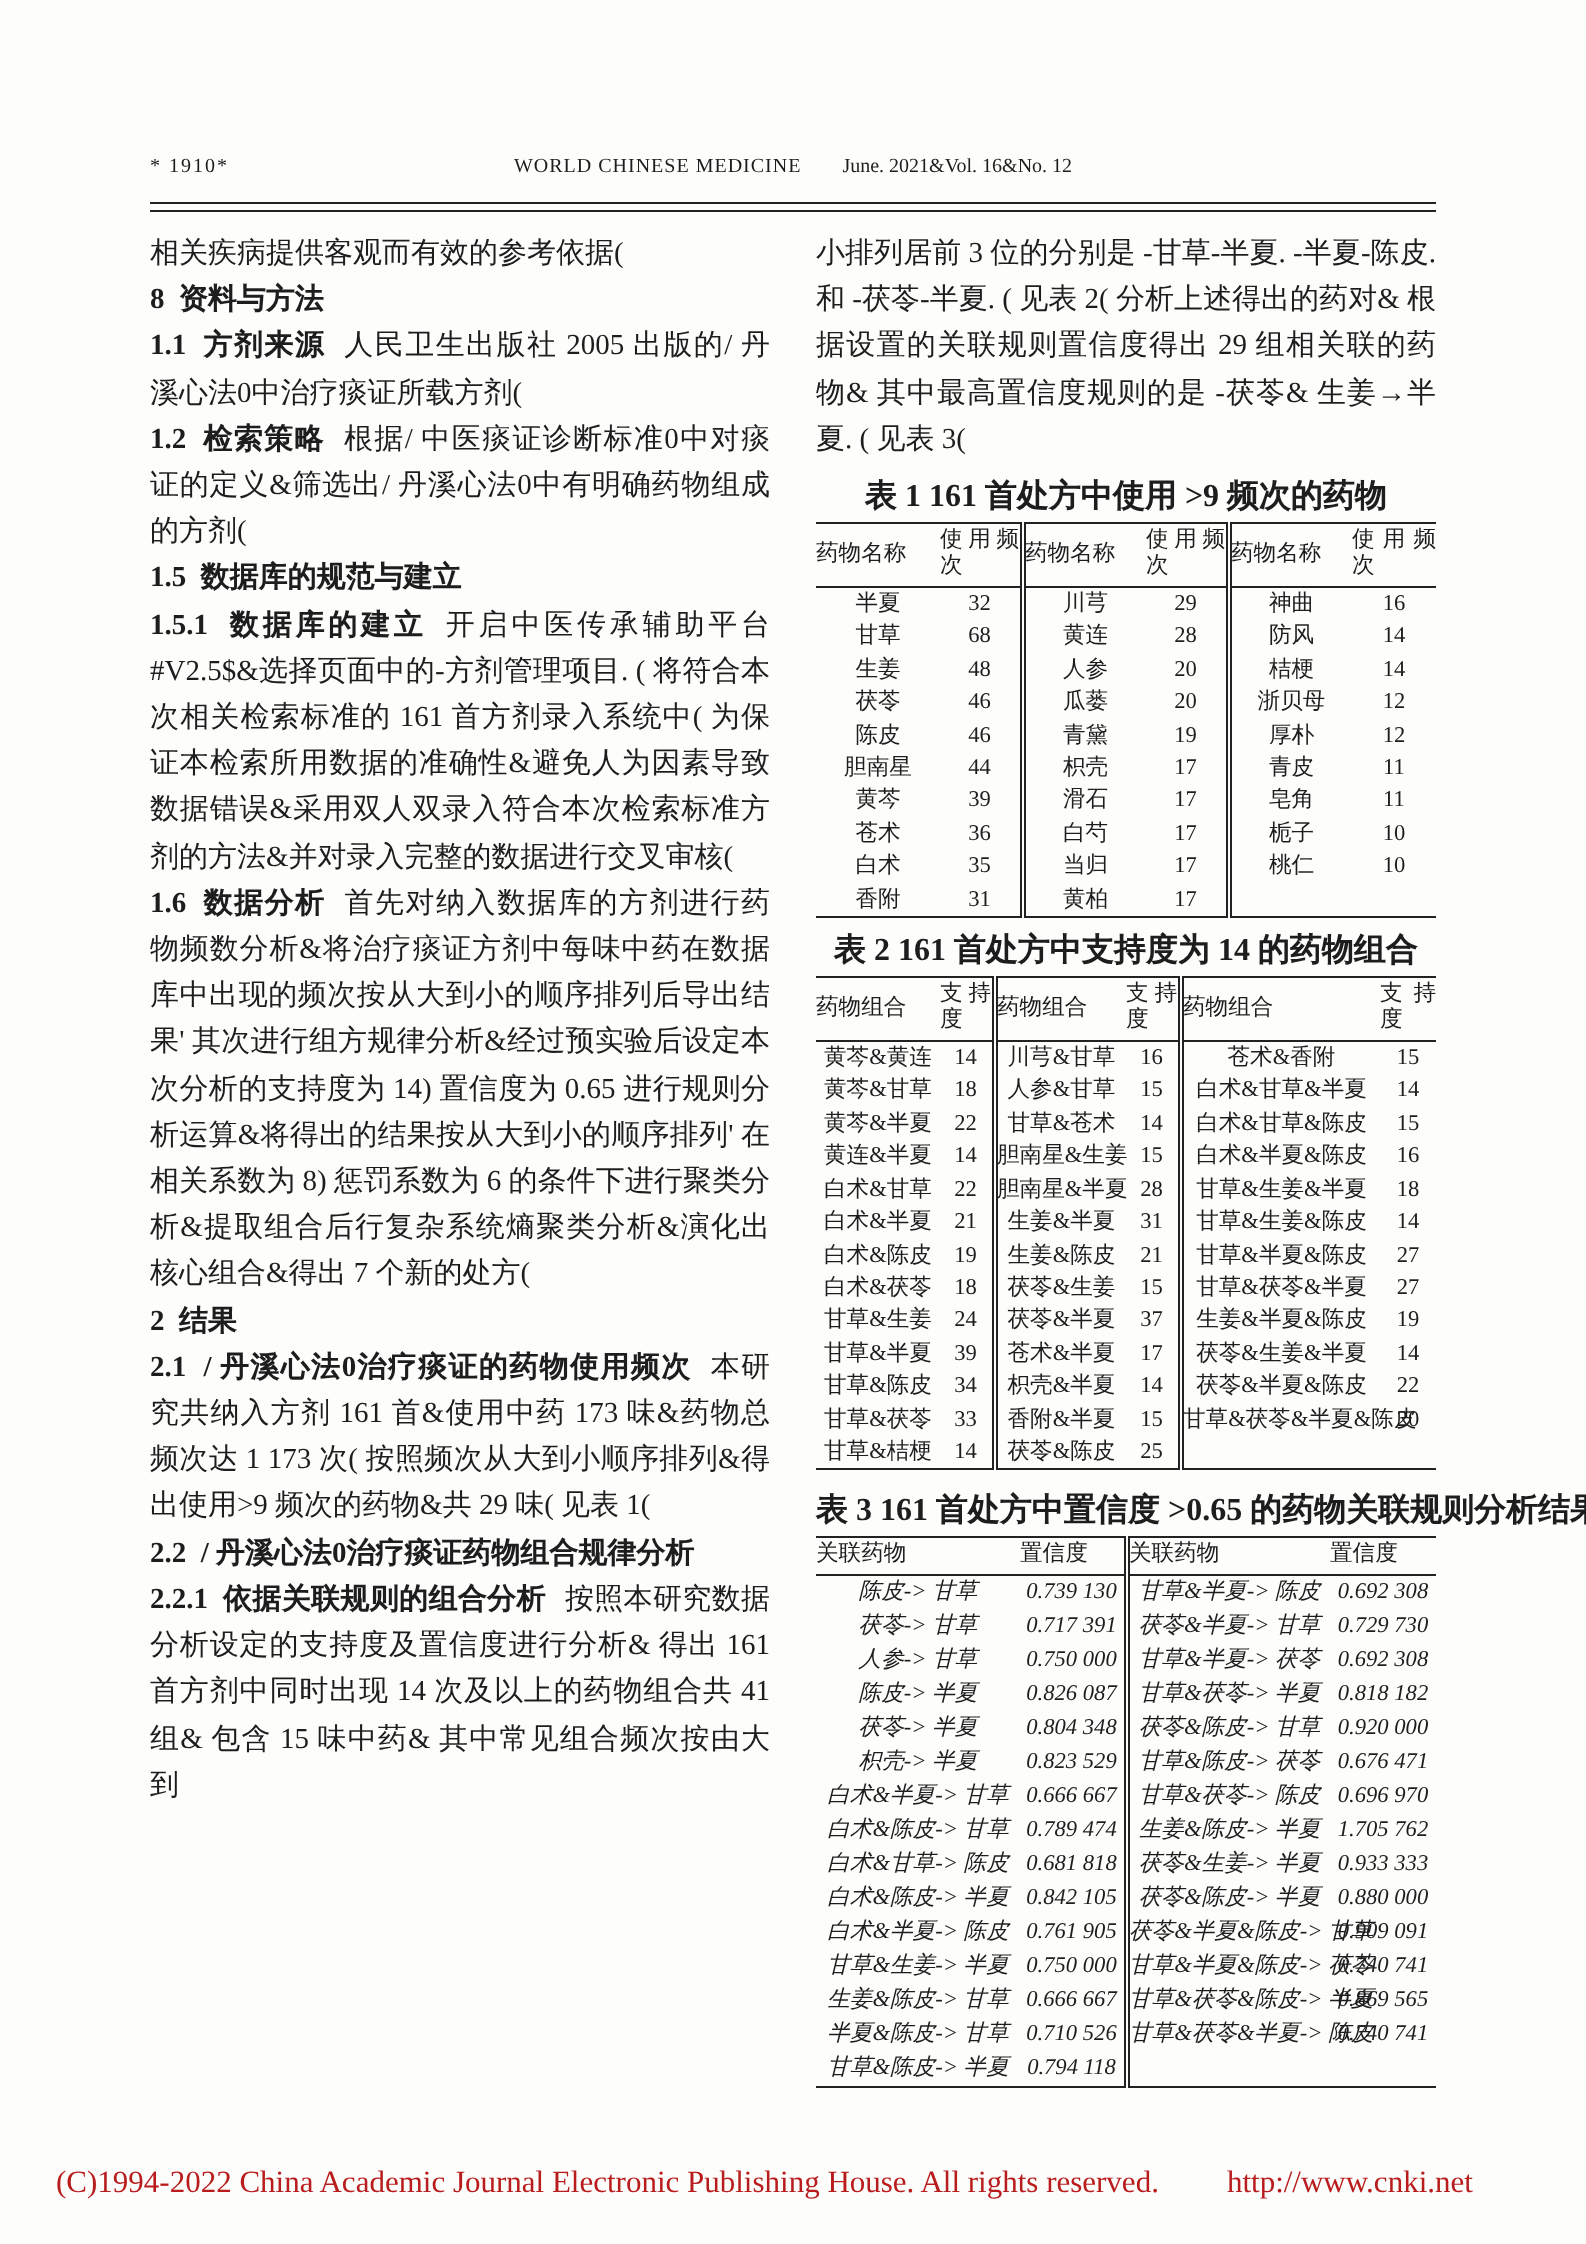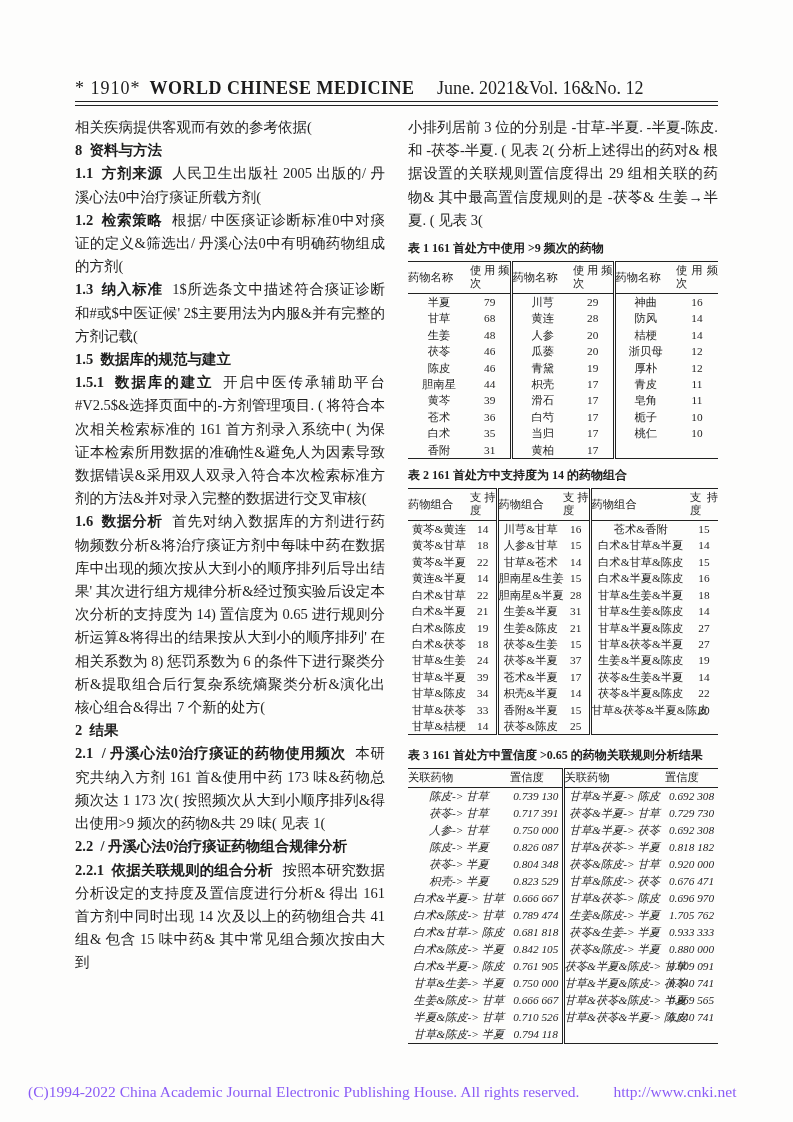--- a/index.html
+++ b/index.html
@@ -3,50 +3,50 @@
 <meta charset="utf-8">
 <style>
   html,body { margin:0; padding:0; background:#ddd; }
   .page {
     position:relative; width:793px; height:1122px; margin:0 auto;
     background:#fdfdfc; color:#1d1d1d;
     font-family:"Liberation Serif","DejaVu Serif",serif;
     overflow:hidden;
   }
   
-  .page-header { position:absolute; top:78px; left:75px; right:75px; height:20px; font-size:18px; }
+  .page-header { position:absolute; top:78px; left:75px; right:75px; height:20px; font-size:10px; }
   .page-num { position:absolute; left:0; top:0; letter-spacing:1px; }
   .journal-line { position:absolute; left:0; right:0; top:0; text-align:center; }
-  .journal-line .jt { margin-right:18px; letter-spacing:0.5px;font-weight:bold; }
+  .journal-line .jt { margin-right:18px; letter-spacing:0.5px; }
   .header-rule { position:absolute; top:101px; left:75px; right:75px; height:2.6px;
     border-top:1.8px solid #222; border-bottom:1px solid #222; }
   
   .columns { position:absolute; top:116px; left:75px; width:643px; display:flex; gap:23px; }
   .col { width:310px; font-size:14.5px; line-height:23.2px; text-align:justify; }
   .para { margin:0; }
   .phead { font-weight:bold; margin-right:0.65em; white-space:pre-wrap; }
   
-  .tbl-title { font-weight:bold; font-size:12px; line-height:15px;
+  .tbl-title { font-weight:bold; text-align:center; font-size:16px; line-height:15px;
     margin:9px 0 5px; white-space:nowrap; }
   .tbl-title.t3m { margin-top:13px; }
   table.tbl { border-collapse:collapse; width:310px; table-layout:fixed;
     font-size:11.3px; border-top:1.6px solid #222; border-bottom:1.6px solid #222; }
   table.tbl th { font-weight:normal; border-bottom:1px solid #222; padding:2px 0 3px;
     line-height:13px; vertical-align:middle; }
   table.tbl td { text-align:center; padding:0; height:16.4px; line-height:16.4px;
     white-space:nowrap; vertical-align:middle; }
   #t3 td { height:17px; line-height:17px;font-style:italic; }
   #t1 th:nth-child(3), #t1 td:nth-child(3),
   #t1 th:nth-child(5), #t1 td:nth-child(5),
   #t2 th:nth-child(3), #t2 td:nth-child(3),
   #t2 th:nth-child(5), #t2 td:nth-child(5),
   #t3 th:nth-child(3), #t3 td:nth-child(3) { border-left:3px double #222; }
   
   .page-footer { position:absolute; top:1083px; left:28px; right:20px;
-    font-size:15.5px; color:#8b5cf6; white-space:nowrap; }
+    font-size:15.5px; color:#b91c1c; white-space:nowrap; }
   .page-footer .url { margin-left:34px; }
 </style>
 </head>
 <body>
 
 <div class="page">
 
   <div class="page-header">
     <span class="page-num">* 1910*</span>
     <span class="journal-line">
@@ -56,21 +56,20 @@
   </div>
   <div class="header-rule"></div>
 
   <div class="columns">
 
     <div class="col">
         <div class="para"><span>相关疾病提供客观而有效的参考依据(</span></div>
         <div class="para"><span class="phead">8  资料与方法</span></div>
         <div class="para"><span class="phead">1.1  方剂来源</span><span>人民卫生出版社 2005 出版的/ 丹溪心法0中治疗痰证所载方剂(</span></div>
         <div class="para"><span class="phead">1.2  检索策略</span><span>根据/ 中医痰证诊断标准0中对痰证的定义&amp;筛选出/ 丹溪心法0中有明确药物组成的方剂(</span></div>
-        <div class="para"><span class="phead">1.3  纳入标准</span><span>1$所选条文中描述符合痰证诊断和#或$中医证候' 2$主要用法为内服&amp;并有完整的方剂记载(</span></div>
         <div class="para"><span class="phead">1.5  数据库的规范与建立</span></div>
         <div class="para"><span class="phead">1.5.1  数据库的建立</span><span>开启中医传承辅助平台#V2.5$&amp;选择页面中的-方剂管理项目. ( 将符合本次相关检索标准的 161 首方剂录入系统中( 为保证本检索所用数据的准确性&amp;避免人为因素导致数据错误&amp;采用双人双录入符合本次检索标准方剂的方法&amp;并对录入完整的数据进行交叉审核(</span></div>
         <div class="para"><span class="phead">1.6  数据分析</span><span>首先对纳入数据库的方剂进行药物频数分析&amp;将治疗痰证方剂中每味中药在数据库中出现的频次按从大到小的顺序排列后导出结果' 其次进行组方规律分析&amp;经过预实验后设定本次分析的支持度为 14) 置信度为 0.65 进行规则分析运算&amp;将得出的结果按从大到小的顺序排列' 在相关系数为 8) 惩罚系数为 6 的条件下进行聚类分析&amp;提取组合后行复杂系统熵聚类分析&amp;演化出核心组合&amp;得出 7 个新的处方(</span></div>
         <div class="para"><span class="phead">2  结果</span></div>
         <div class="para"><span class="phead">2.1  / 丹溪心法0治疗痰证的药物使用频次</span><span>本研究共纳入方剂 161 首&amp;使用中药 173 味&amp;药物总频次达 1 173 次( 按照频次从大到小顺序排列&amp;得出使用&gt;9 频次的药物&amp;共 29 味( 见表 1(</span></div>
         <div class="para"><span class="phead">2.2  / 丹溪心法0治疗痰证药物组合规律分析</span></div>
         <div class="para"><span class="phead">2.2.1  依据关联规则的组合分析</span><span>按照本研究数据分析设定的支持度及置信度进行分析&amp; 得出 161 首方剂中同时出现 14 次及以上的药物组合共 41 组&amp; 包含 15 味中药&amp; 其中常见组合频次按由大到</span></div>
       </div>
 
     <div class="col">
@@ -94,21 +93,21 @@
               <th>使用频次</th>
               <th>药物名称</th>
               <th>使用频次</th>
               <th>药物名称</th>
               <th>使用频次</th>
             </tr>
           </thead>
         <tbody>
             <tr>
               <td>半夏</td>
-              <td>79</td>
+              <td>32</td>
               <td>川芎</td>
               <td>29</td>
               <td>神曲</td>
               <td>16</td>
             </tr>
             <tr>
               <td>甘草</td>
               <td>68</td>
               <td>黄连</td>
               <td>28</td>

